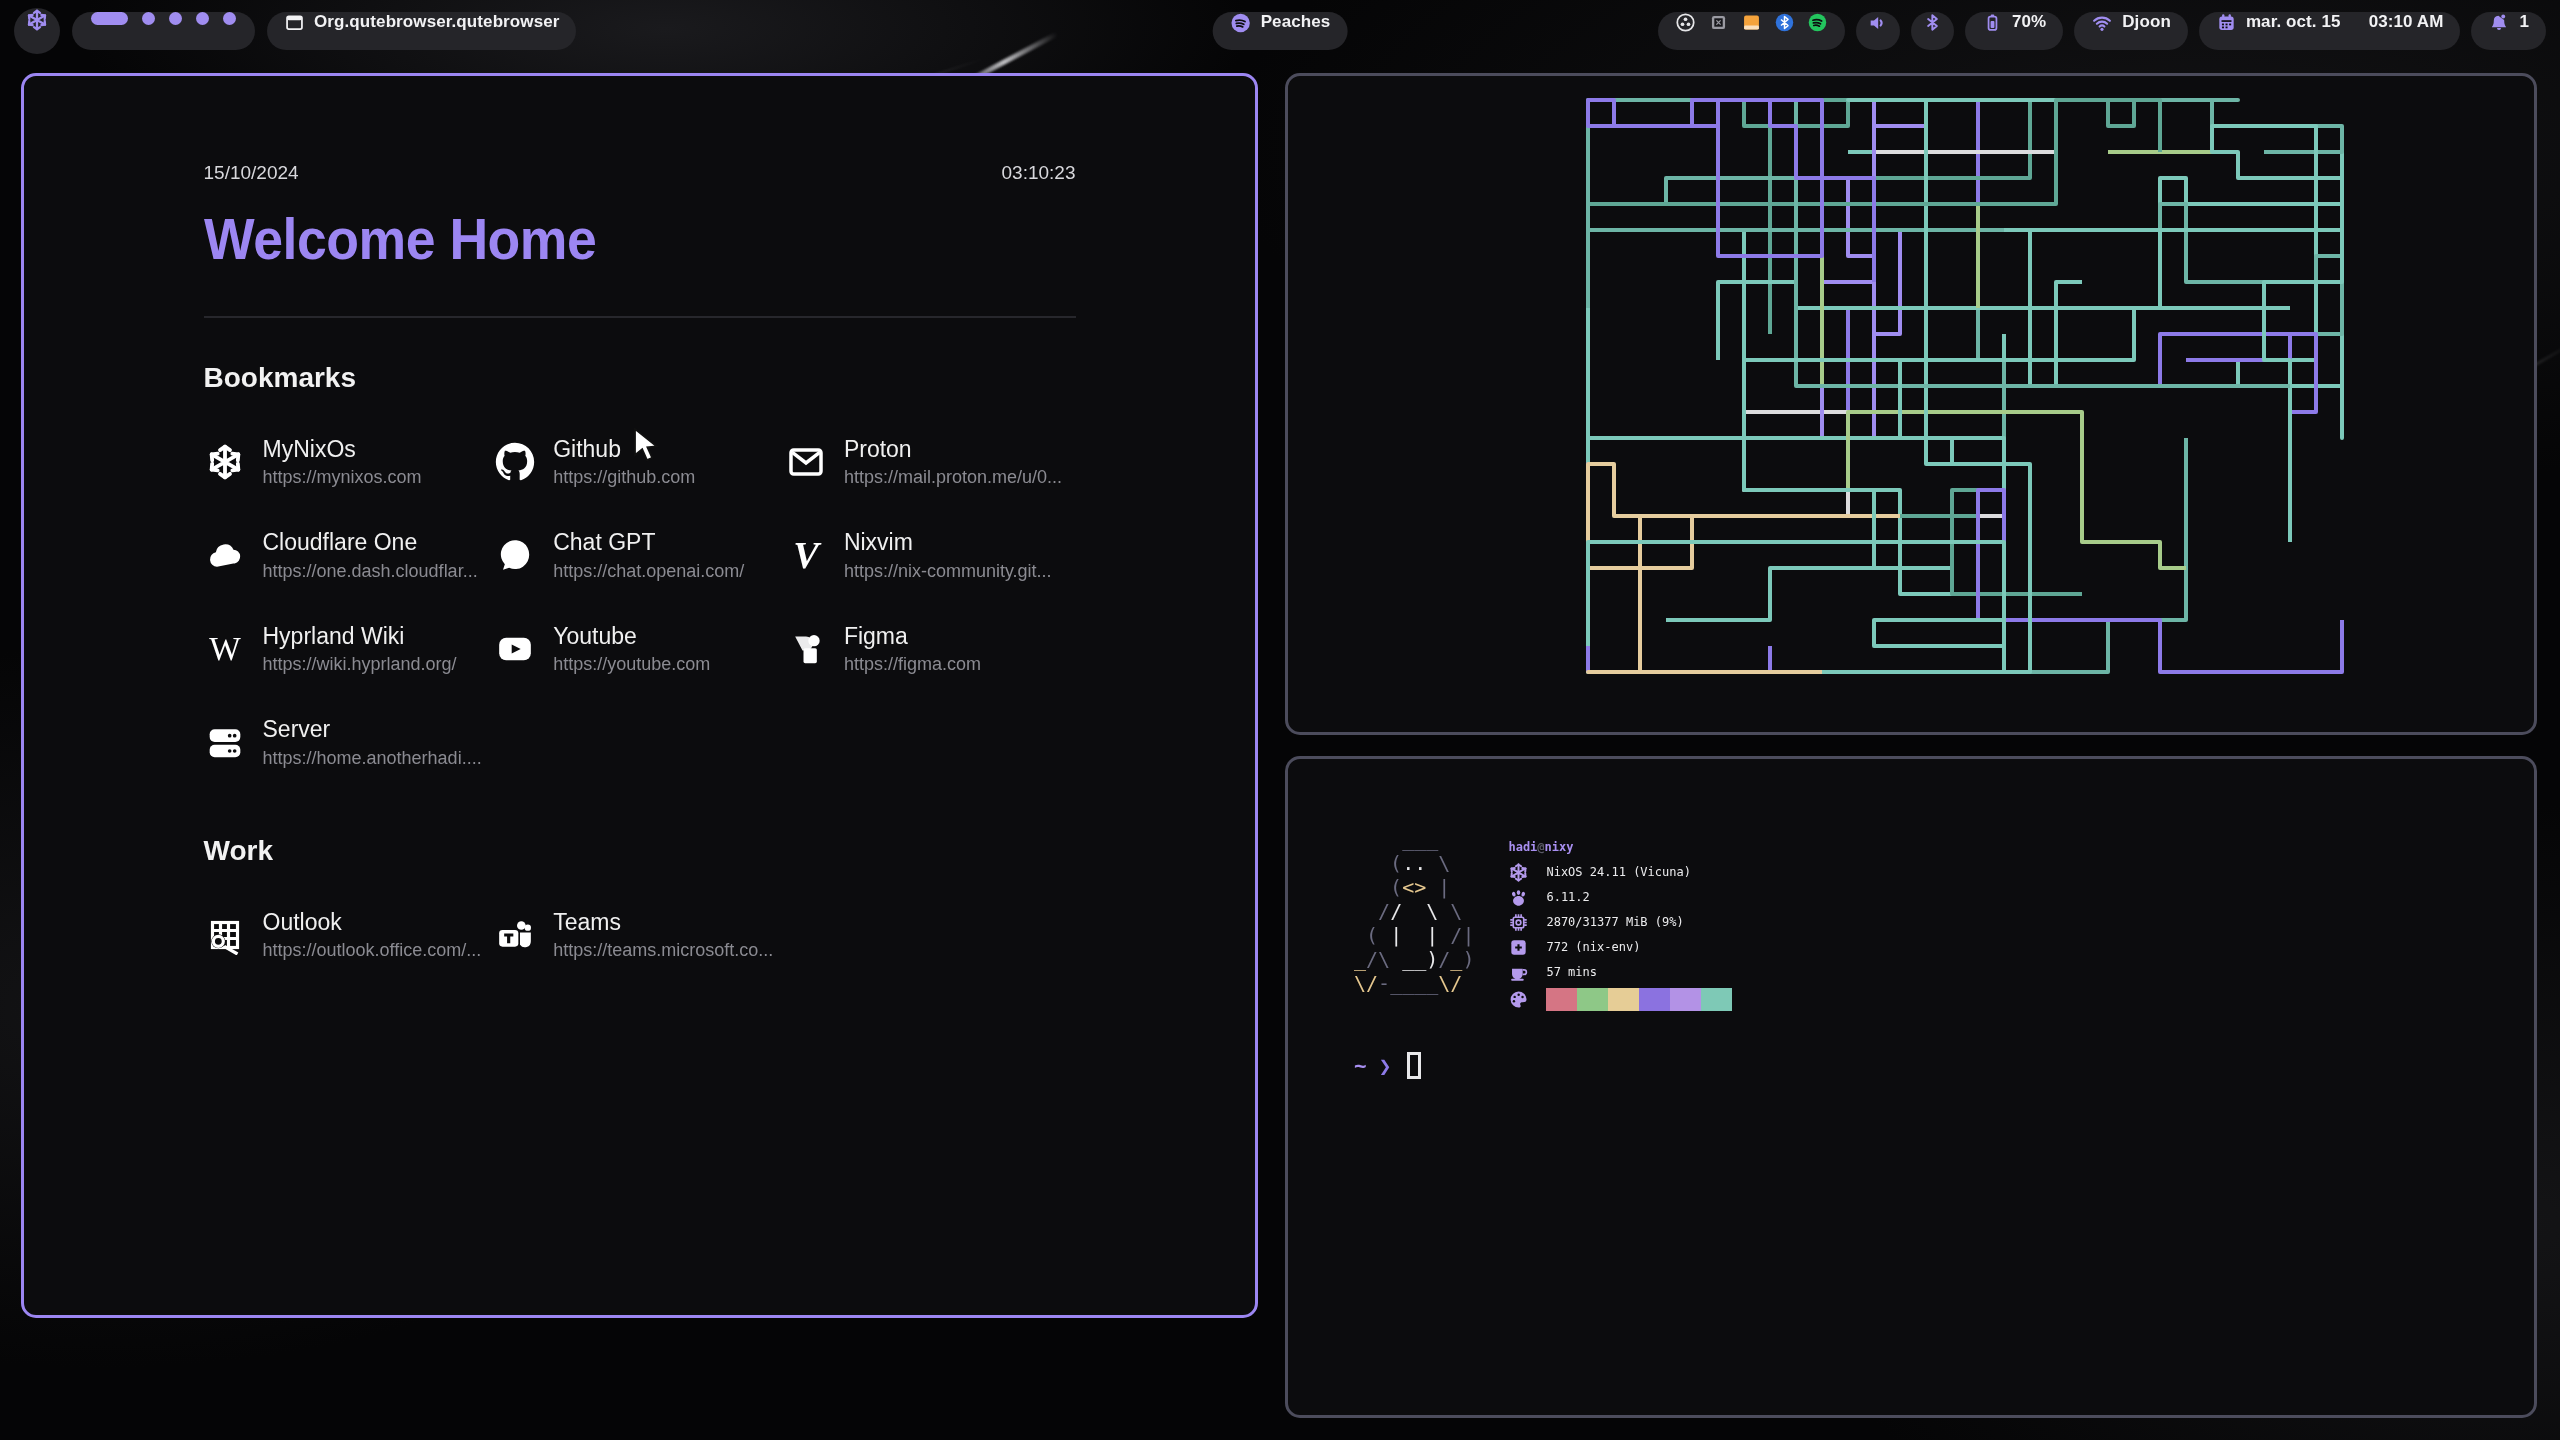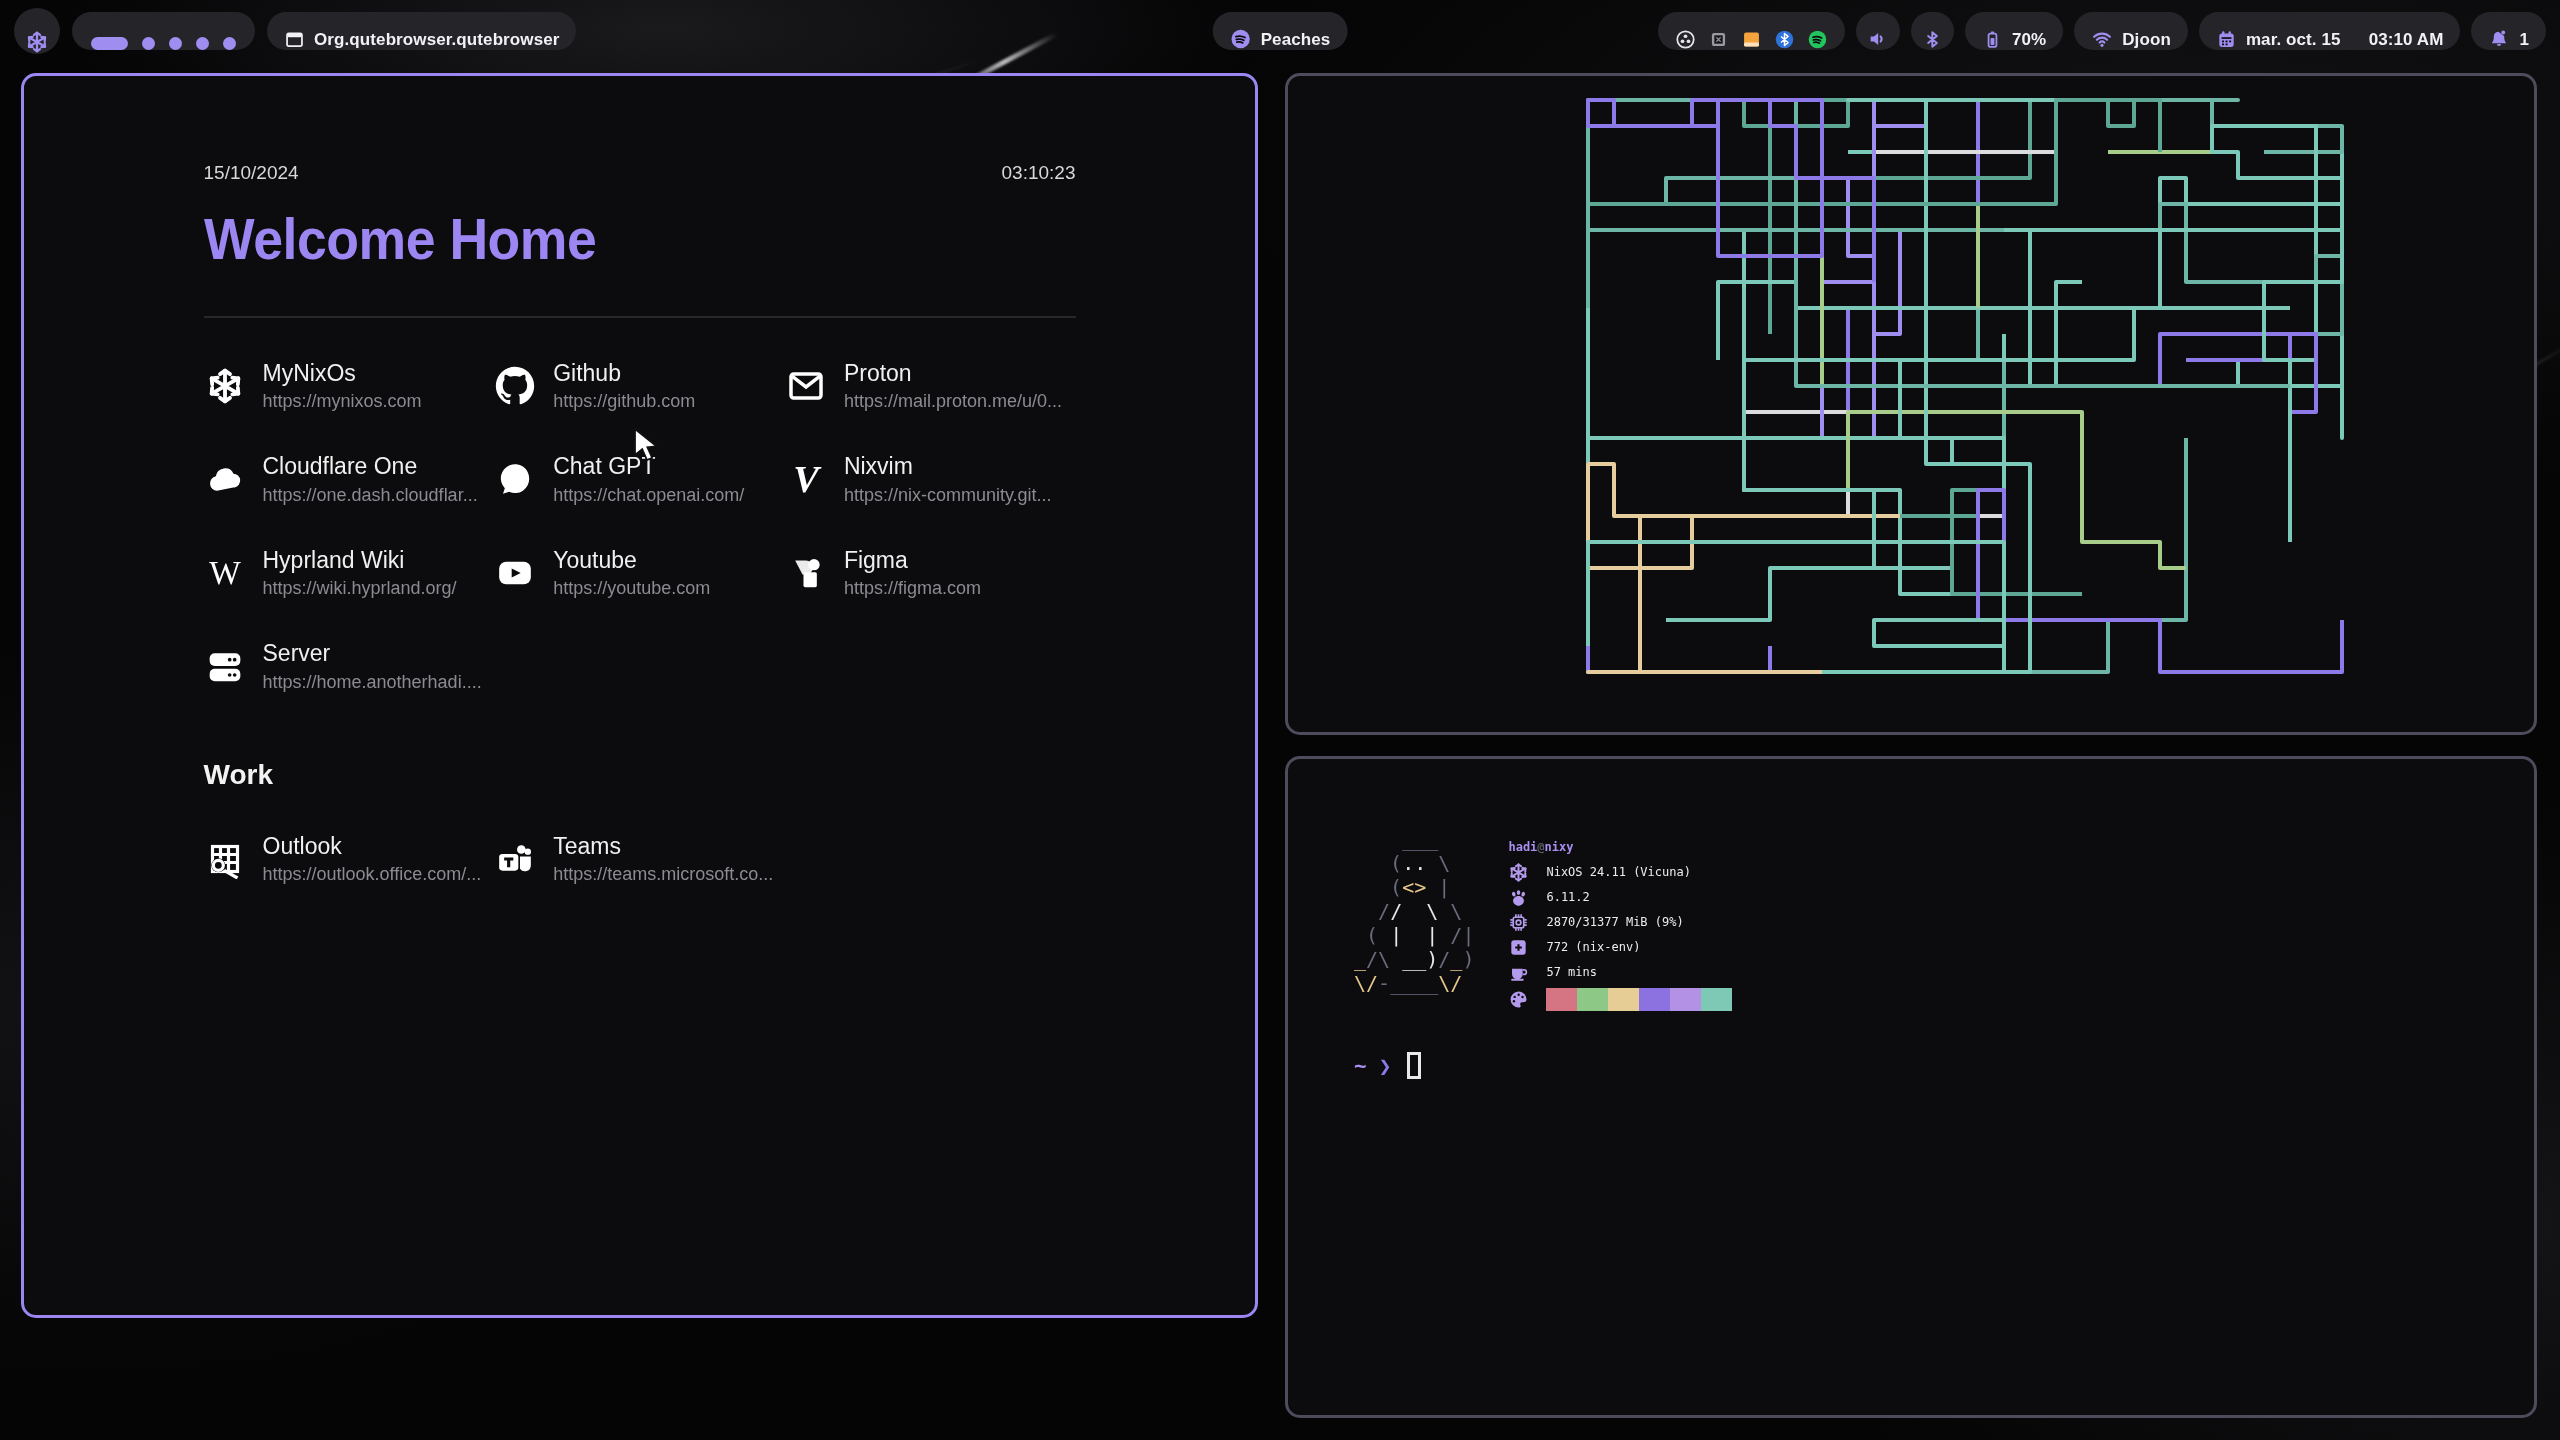--- a/index.html
+++ b/index.html
@@ -15,21 +15,21 @@
   .streak { position:absolute; background:linear-gradient(90deg, transparent, #e8e8ec, transparent);
     opacity:.8; filter:blur(1px); transform-origin:left top; }
   .s1 { left:950px; top:88px; width:120px; height:5px; transform:rotate(-28deg); }
   .s2 { left:700px; top:150px; width:300px; height:2px; transform:rotate(-18deg); opacity:.25;}
   .s3 { left:2350px; top:470px; width:260px; height:3px; transform:rotate(-30deg); opacity:.3;}
 
   
   .topbar { position:absolute; left:14px; right:14px; top:8px; height:46px;
     display:flex; align-items:center; gap:12px; z-index:5; }
   .pill { height:38px; background:#252529; border-radius:19px; display:flex;
-    align-items:flex-end; gap:9px; padding:0 17px; color:#f2f2f4;
+    align-items:flex-start; gap:9px; padding:0 17px; color:#f2f2f4;
     font-size:17px; font-weight:700; letter-spacing:.1px; }
   .pill.circle { width:46px; padding:0; justify-content:center; border-radius:50%; height:46px; }
   .pill svg { display:block; }
   .accent { color:#a08df0; }
   .ws { gap:14px; padding:0 19px; }
   .ws .dot { width:13px; height:13px; border-radius:7px; background:#a08df0; }
   .ws .dot.active { width:37px; }
   .media-pill { position:absolute; left:50%; transform:translateX(-50%); }
   .right-group { margin-left:auto; display:flex; align-items:center; gap:11px; }
   .tray { gap:12px; }
@@ -240,20 +240,21 @@
 
 <main class="window win-start">
   <div class="sp-content">
     <div class="date-row">
       <span>15/10/2024</span>
       <span>03:10:23</span>
     </div>
     <h1 class="sp-title">Welcome Home</h1>
     <div class="divider"></div>
     <div id="sections">
+        <h2 class="section-label lbl-bookmarks">Bookmarks</h2>
         <div class="bm-grid">
           <div class="bm">
             <span class="bm-icon">
               <svg width="40" height="40" viewBox="0 0 24 24">
                 <g fill="none" stroke="currentColor" stroke-width="2.3" stroke-linecap="round">
                   <path d="M12 2.8v18.4M4 7.4l16 9.2M4 16.6l16-9.2"></path>
                   <path d="M12 2.8l-3 2.1M12 2.8l3 2.1M12 21.2l-3-2.1M12 21.2l3-2.1M4 7.4l3.6-.4M4 7.4l.3 3.6M20 16.6l-3.6.4M20 16.6l-.3-3.6M4 16.6l3.6.4M4 16.6l.3-3.6M20 7.4l-3.6-.4M20 7.4l-.3 3.6"></path>
                 </g>
               </svg>
             </span>

